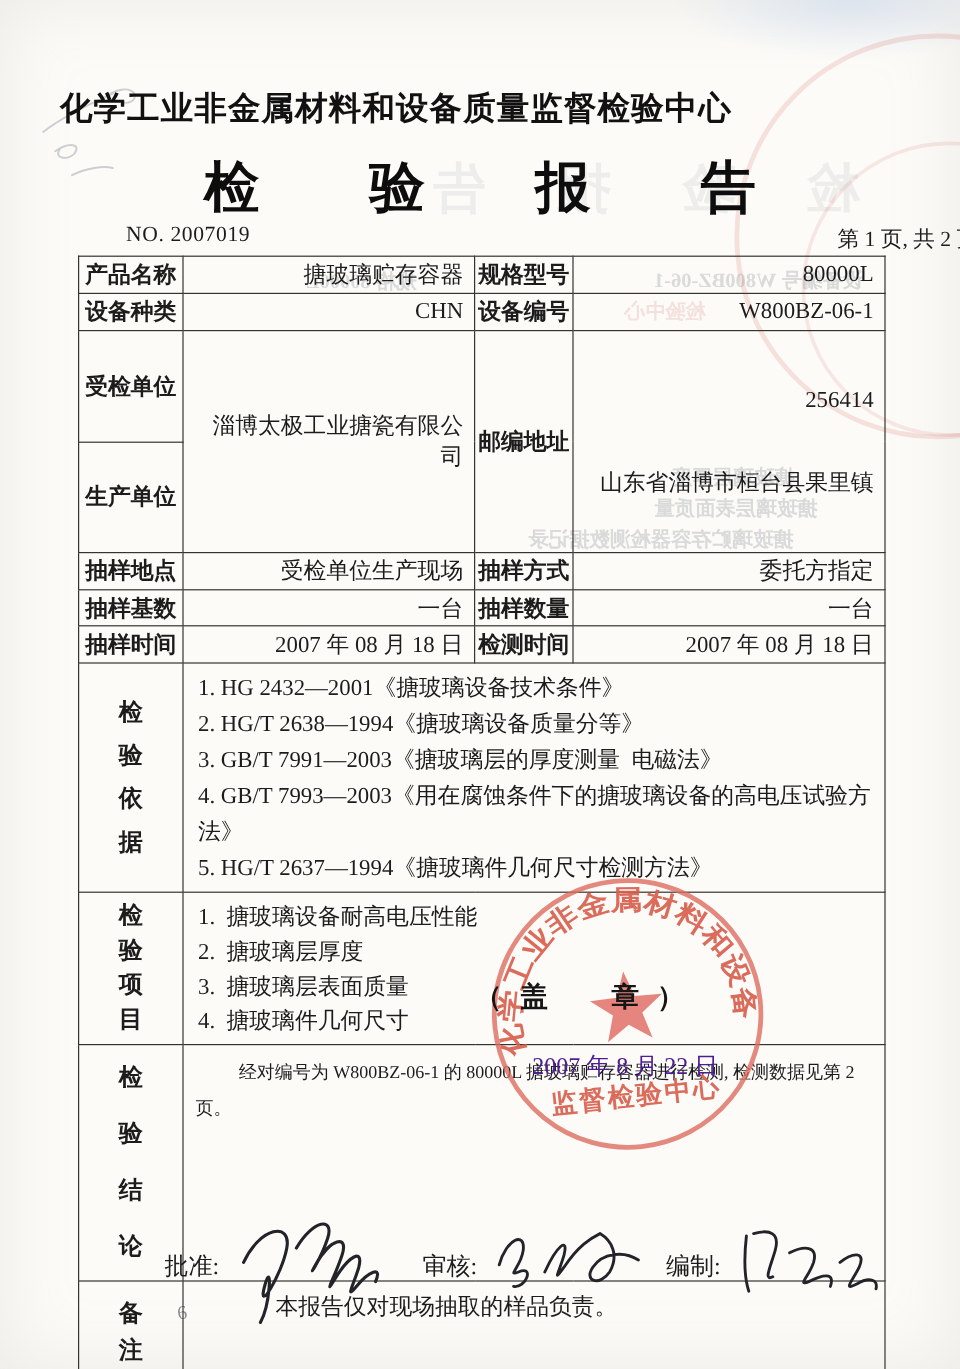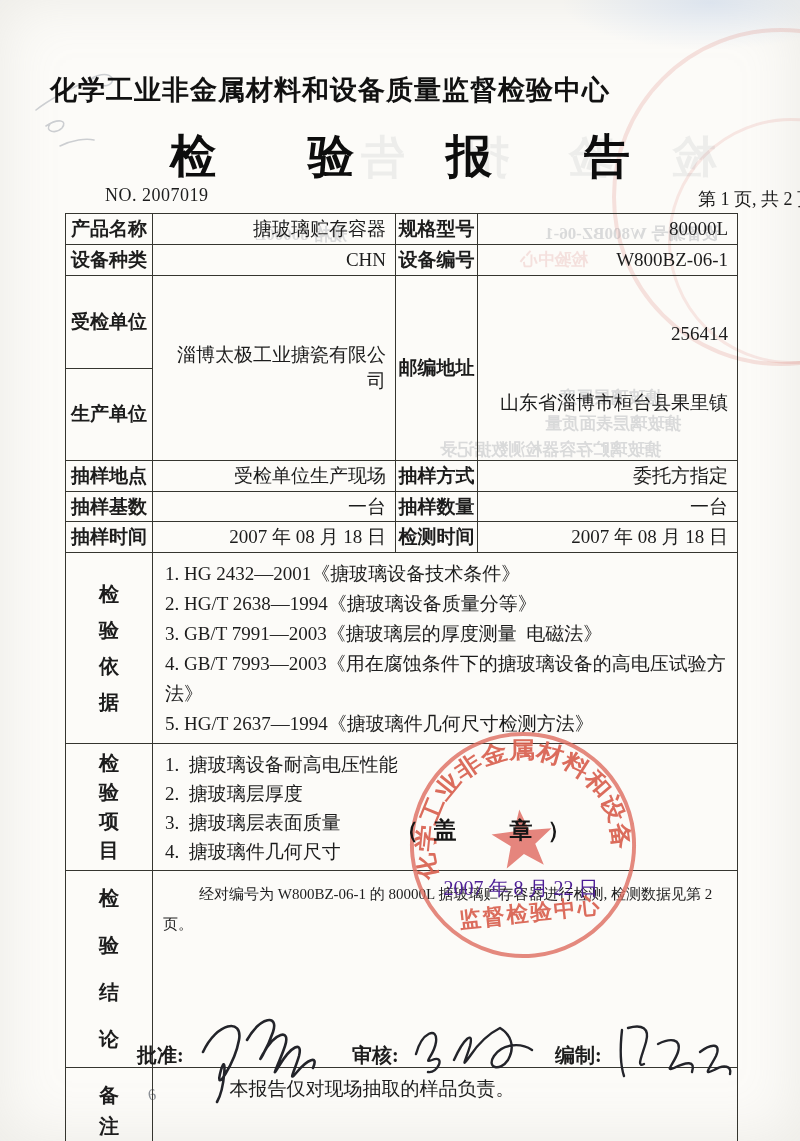--- a/index.html
+++ b/index.html
@@ -58,21 +58,21 @@
   .remark-cell{vertical-align:top;}
   .remark-text{margin:8px 10px 0 10px;font-size:19px;text-indent:3.5em;}
   
   .seal{position:absolute;left:404px;top:726px;width:238px;height:238px;z-index:2;transform:rotate(-6deg);opacity:.92;}
   .seal-note{position:absolute;left:393px;top:815px;width:195px;z-index:3;
     text-align:center;font-size:23px;font-weight:700;letter-spacing:15px;color:#161616;}
   .seal-date{position:absolute;left:392px;top:875px;width:258px;z-index:3;
     text-align:center;font-size:20px;color:#4c1d95;}
   
   .sign-row{position:absolute;left:0;top:1014px;width:800px;height:90px;z-index:3;}
-  .sign-label{position:absolute;font-size:20px;font-weight:700;}
+  .sign-label{position:absolute;font-size:20px;font-weight:400;}
   .sig{position:absolute;}
   
   .ghost{position:absolute;z-index:0;transform:scaleX(-1);color:rgba(95,100,115,.22);
     font-size:17px;font-weight:700;white-space:nowrap;}
   .ghost.red{color:rgba(205,85,80,.16);}
   .ghost-title{position:absolute;z-index:0;transform:scaleX(-1);color:rgba(110,115,125,.10);
     font-family:"Liberation Sans",sans-serif;font-weight:900;font-size:44px;letter-spacing:60px;white-space:nowrap;}
   .red-ring{position:absolute;border-radius:50%;z-index:0;}
   .ring1{left:612px;top:28px;width:330px;height:330px;border:4px solid rgba(214,86,76,.16);}
   .ring2{left:668px;top:118px;width:240px;height:240px;border:3px solid rgba(214,86,76,.12);}

